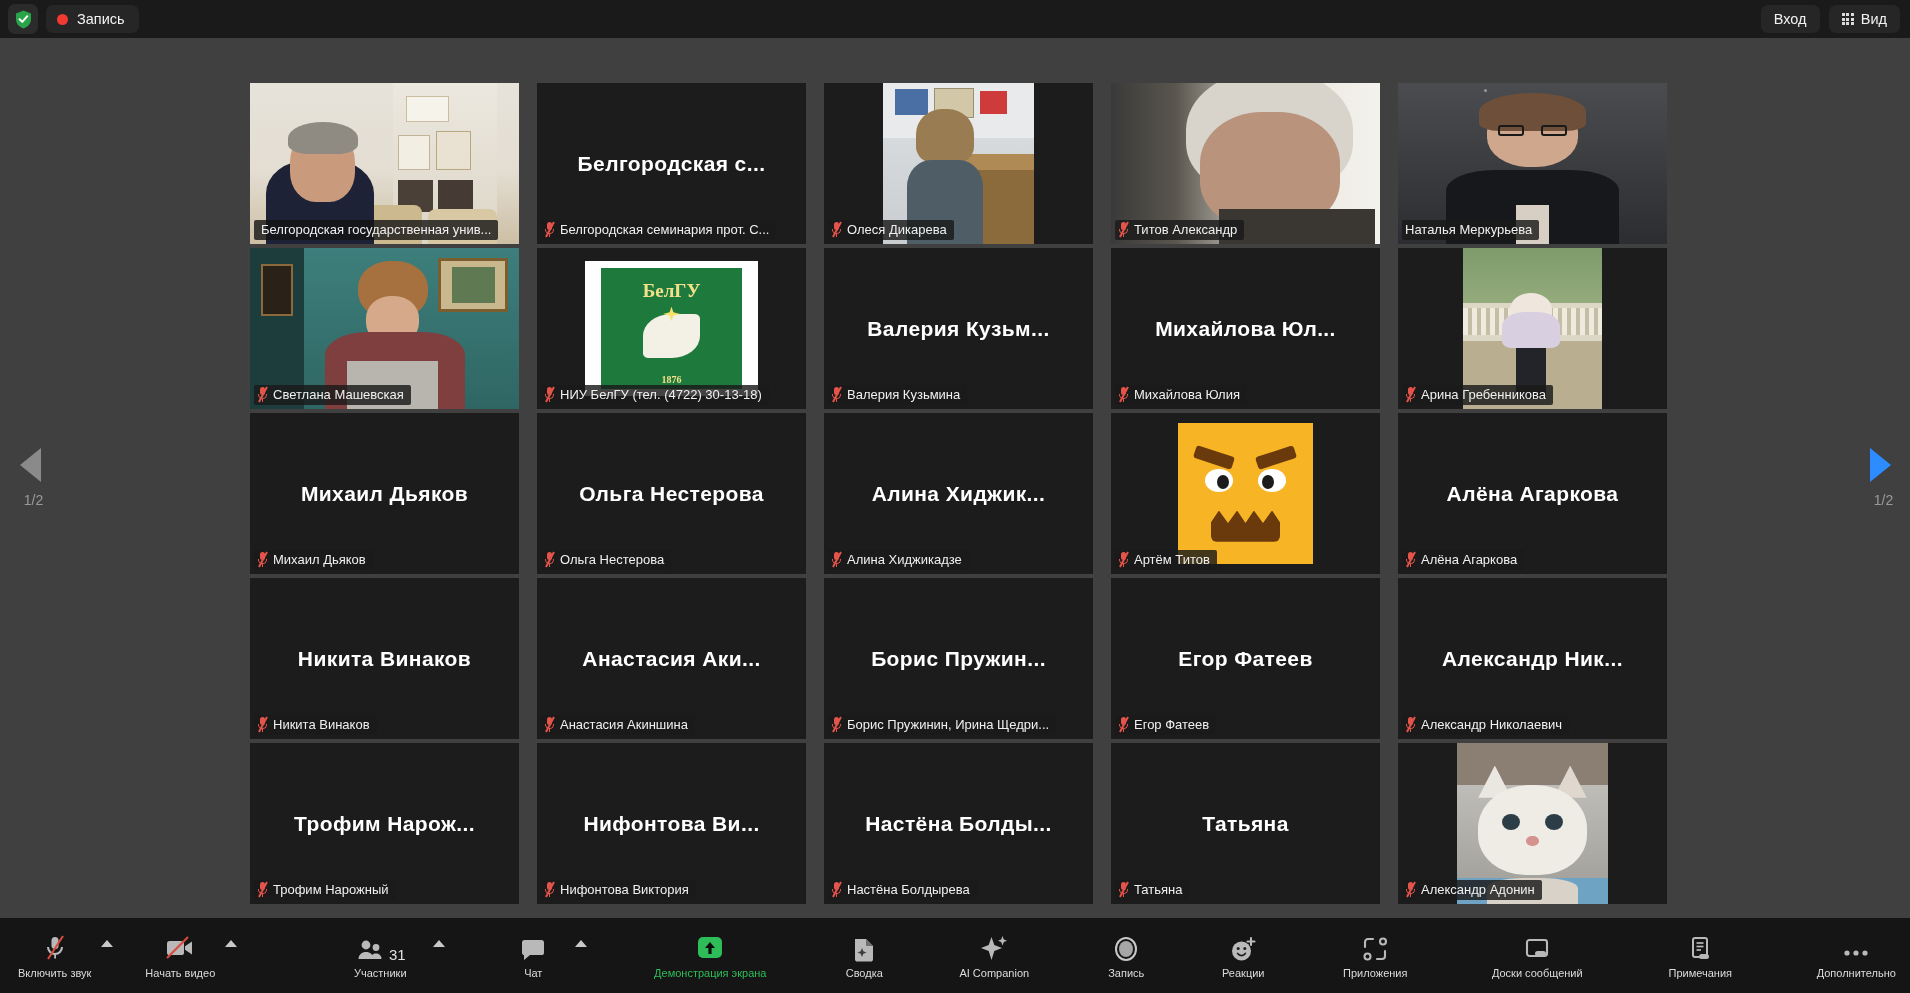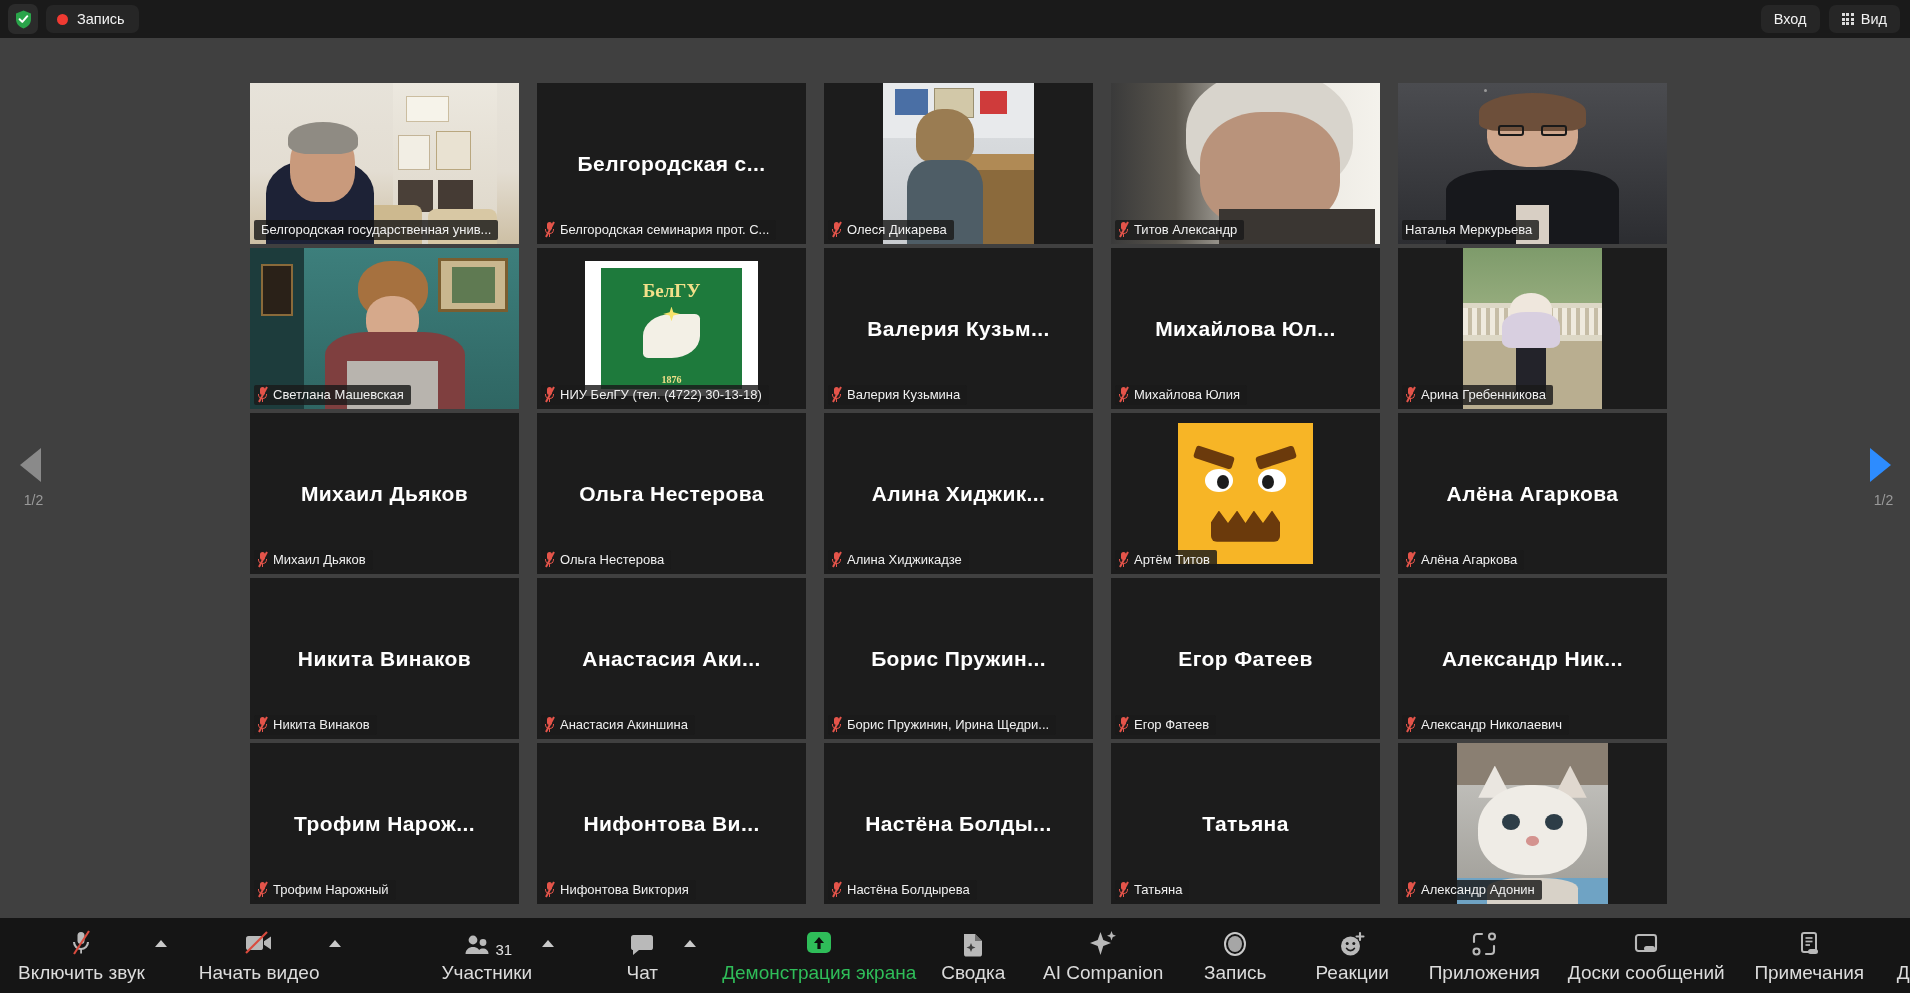--- a/index.html
+++ b/index.html
@@ -126,21 +126,21 @@
   .toolbar {
     position: absolute; left: 0; bottom: 0; width: 1910px; height: 75px;
     background: #151515;
     display: flex; align-items: center;
   }
   .tb-item {
     display: flex; flex-direction: column; align-items: center; justify-content: center;
     min-width: 64px; height: 70px; gap: 4px; position: relative;
   }
   .tb-ico { height: 30px; display: flex; align-items: flex-end; justify-content: center; position: relative; }
-  .tb-lbl { font-size: 19px; color: #dcdcdc; white-space: nowrap; }
+  .tb-lbl { font-size: 11px; color: #dcdcdc; white-space: nowrap; }
   .tb-lbl.green { color: #2fbd59; }
   .caret {
     width: 0; height: 0; border-left: 6px solid transparent; border-right: 6px solid transparent;
     border-bottom: 7px solid #c9c9c9;
     align-self: center; margin-bottom: 24px;
   }
   .tb-pair { display: flex; align-items: center; gap: 10px; }
   .count { font-size: 15px; color: #e0e0e0; margin-left: 4px; text-align: right; }
 </style>
 </head>

